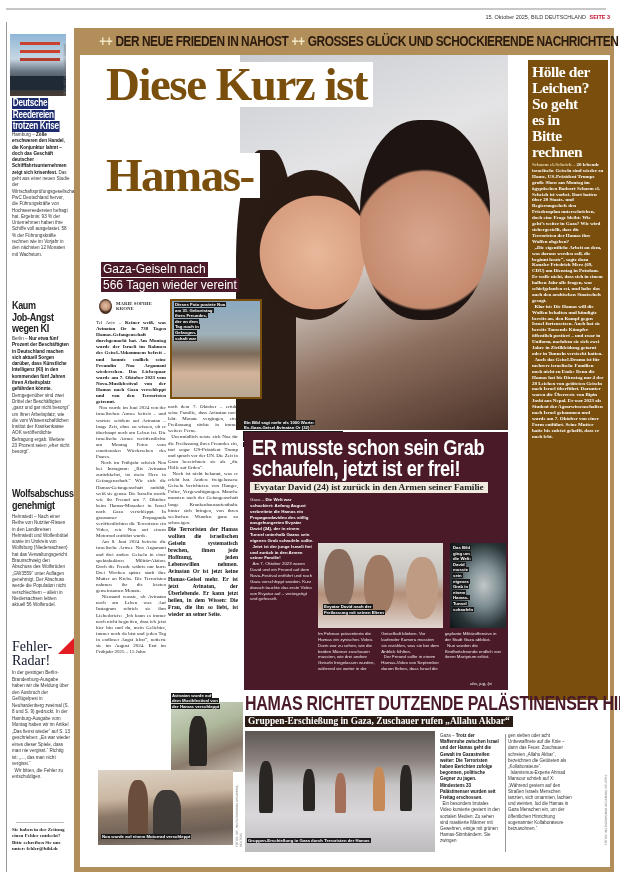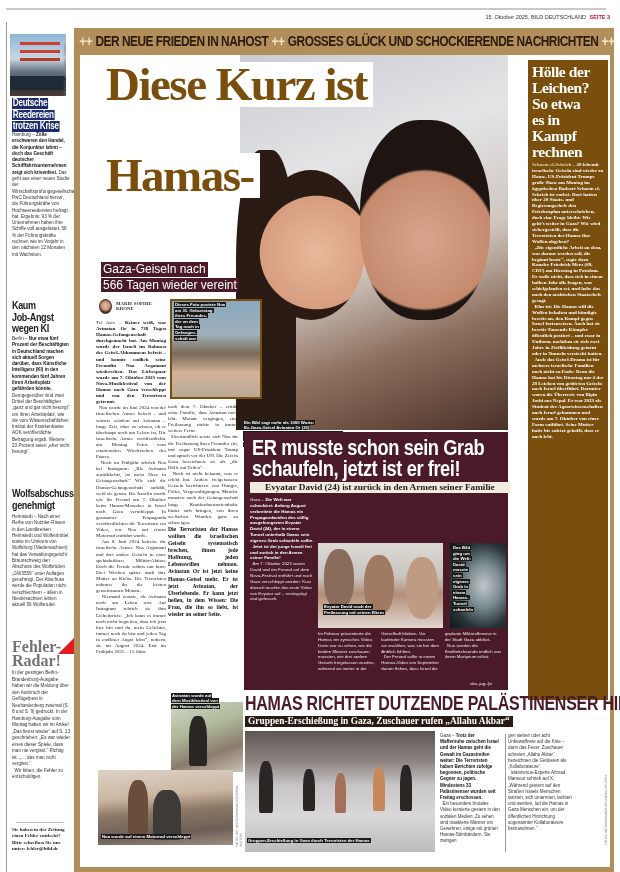--- a/index.html
+++ b/index.html
@@ -14,26 +14,26 @@
 .leftcol{left:7px;top:30px;width:57px;height:842px;background:#fff}
 .lc-photo{left:10px;top:34px;width:56px;height:62px;background:linear-gradient(180deg,#8fb6d6 0%,#c7d7e3 40%,#6a7683 60%,#2e3540 85%,#4a3c33 100%)}
 .lc-photo:before{content:"";position:absolute;left:10px;top:8px;width:40px;height:3px;background:#c9422f;box-shadow:0 8px 0 #c9422f,0 16px 0 #b53d30}
 .lc-photo:after{content:"";position:absolute;left:0;top:42px;width:56px;height:14px;background:#1f2a36}
 .vcredit{font-size:3px;color:#777;writing-mode:vertical-rl;transform:rotate(180deg)}
 .lc-head{font-family:"Liberation Sans",sans-serif;font-weight:700;font-size:10px;line-height:10.5px;letter-spacing:-0.4px;transform:scaleX(0.82);transform-origin:left top;white-space:nowrap}
 .lc-head.inv span{background:#1c2c6e;color:#fff;padding:0 1px;display:inline-block;margin-bottom:1px}
 .lc-text{font-family:"Liberation Sans",sans-serif;font-size:4.6px;line-height:6.3px;color:#333;width:58px}
 .lc-text b{color:#111}
 .fr-tri{left:58px;top:636px;width:0;height:0;border-top:18px solid transparent;border-right:18px solid #e31b23;border-bottom:0}
-.fr-head{font-family:"Liberation Serif",serif;font-weight:700;font-size:16px;line-height:14px;color:#737373}
+.fr-head{font-family:"Liberation Serif",serif;font-weight:400;font-size:14px;line-height:14px;color:#0f172a}
 .fr-sep{left:16px;top:822px;width:48px;height:1px;background:#bbb}
 .fr-note{font-family:"Liberation Serif",serif;font-weight:700;font-size:5px;line-height:6.3px;color:#222}
 
 .frame{left:74px;top:28px;width:540px;height:844px;background:#b28f5a}
-.banner{left:74px;top:28px;width:540px;height:26px;display:flex;align-items:center;padding-left:2px;font-family:"Liberation Sans",sans-serif;font-weight:700;color:#2b1a0e;font-size:14.5px;letter-spacing:-0.6px;white-space:nowrap}
+.banner{left:74px;top:28px;width:540px;height:26px;display:flex;align-items:center;padding-left:22px;font-family:"Liberation Sans",sans-serif;font-weight:700;color:#2b1a0e;font-size:14.5px;letter-spacing:-0.6px;white-space:nowrap}
 .banner .pl{color:#f3e8c5;margin:0 4px}
 .banner-inner{transform:scaleX(0.82);transform-origin:left center;display:inline-block}
 .paper{left:80px;top:55px;width:530px;height:812px;background:#fff}
 
 .mainphoto{left:240px;top:55px;width:268px;height:375px;background:linear-gradient(160deg,#c9ccd1 0%,#e4e4e6 30%,#cfc6c0 55%,#8d6f5d 75%,#4a3128 100%);overflow:hidden}
 .face1{left:256px;top:170px;width:110px;height:150px;border-radius:50%;background:radial-gradient(circle at 55% 55%,#e9b89a 0%,#d79d7f 55%,#2a1a14 56%,#2a1a14 100%)}
 .face2{left:360px;top:120px;width:130px;height:200px;border-radius:45%;background:radial-gradient(circle at 50% 60%,#d8a58c 0%,#c48a6e 50%,#1e1512 52%,#1e1512 100%)}
 .hair1{left:236px;top:150px;width:60px;height:280px;background:#2a1b15;border-radius:40% 40% 0 0}
 .photo-caption{left:243px;top:420px;width:120px;font-family:"Liberation Sans",sans-serif;font-size:4.3px;line-height:5.4px;font-weight:700;color:#fff}
 .photo-caption span{background:#1a1a1a;padding:0 1px}
@@ -51,21 +51,21 @@
 .inset-cap{left:174px;top:302px;width:55px;font-family:"Liberation Sans",sans-serif;font-size:4.3px;line-height:5.6px;font-weight:700;color:#fff}
 .inset-cap span{background:#1a1a1a;padding:0 1px}
 
 .rbox{left:528px;top:60px;width:80px;height:640px;background:#7a4f0d;padding:4px}
 .rbox-head{font-family:"Liberation Serif",serif;font-weight:700;font-size:15.5px;line-height:16px;color:#fff;letter-spacing:-0.4px}
 .rbox-text{font-family:"Liberation Serif",serif;font-weight:700;font-size:5px;line-height:5.9px;color:#fff;margin-top:2px}
 .rbox-text .lead{color:#e6d3a8}
 
 .dbox{left:244px;top:432px;width:264px;height:258px;background:#4a1a28}
 .dbox-head{left:252px;top:437px;font-family:"Liberation Sans",sans-serif;font-weight:700;font-size:22px;line-height:21px;color:#fff;letter-spacing:-0.5px;white-space:nowrap;transform:scaleX(0.83);transform-origin:left top}
-.dbox-sub{left:250px;top:482px;font-family:"Liberation Serif",serif;font-weight:700;font-size:9.2px;line-height:11px;color:#222;background:#f1eadf;padding:0 15px;white-space:nowrap}
+.dbox-sub{left:250px;top:482px;font-family:"Liberation Serif",serif;font-weight:700;font-size:9.2px;line-height:11px;color:#222;background:#f1eadf;padding:0 4px;white-space:nowrap}
 .dbox-text{font-family:"Liberation Sans",sans-serif;font-size:4.4px;line-height:5.85px;color:#f0e6e6}
 .dbox-text b{color:#fff}
 .fam-photo{left:318px;top:543px;width:125px;height:85px;background:linear-gradient(180deg,#ddd9d3 0%,#c7c4c0 40%,#b48e77 60%,#e0d5cf 100%)}
 .fam-cap{left:323px;top:604px;font-family:"Liberation Sans",sans-serif;font-size:4.3px;line-height:5.6px;font-weight:700;color:#fff}
 .fam-cap span{background:#1a1a1a;padding:0 1px}
 .tun-photo{left:450px;top:543px;width:56px;height:85px;background:radial-gradient(ellipse at 60% 50%,#c1c7c8 0%,#7d8e93 35%,#2a3538 70%,#0e1518 100%)}
 .tun-cap{left:452px;top:545px;width:22px;font-family:"Liberation Sans",sans-serif;font-size:4.3px;line-height:5.6px;font-weight:700;color:#fff}
 .tun-cap span{background:#1a1a1a;padding:0 1px}
 .initials{left:470px;top:681px;font-family:"Liberation Sans",sans-serif;font-size:4.3px;color:#eee;font-style:italic}
 
@@ -197,23 +197,23 @@
   <div class="silhouette" style="left:30px;top:10px;width:20px;height:55px;background:#6b4d3b"></div>
   <div class="silhouette" style="left:55px;top:20px;width:28px;height:50px;background:#3d3a38"></div>
 </div>
 <div class="abs bike2-cap"><span>Noa wurde auf einem Motorrad verschleppt</span></div>
 <div class="abs vcredit" style="left:235px;top:772px;height:75px">FOTOS: IDF, INSTAGRAM/NOA ARGAMANI, REUTERS</div>
 
 <div class="abs rbox">
   <div class="rbox-head">
     <span>Hölle der</span><br>
     <span>Leichen?</span><br>
-    <span>So etwa</span><br>
+    <span>So geht</span><br>
     <span>es in</span><br>
-    <span>Kampf</span><br>
+    <span>Bitte</span><br>
     <span>rechnen</span>
   </div>
   <div class="rbox-text">
     <span class="lead">Scharm el-Scheich –</span>
     <span>20 lebende israelische Geiseln sind wieder zu Hause, US-Präsident Trumps große Show am Montag im ägyptischen Badeort Scharm el-Scheich ist vorbei. Dort hatten über 20 Staats- und Regierungschefs den Friedensplan unterschrieben, doch eine Frage bleibt: Wie geht’s weiter in Gaza? Wie wird sichergestellt, dass die Terroristen der Hamas ihre Waffen abgeben?</span><br>
     &nbsp;&nbsp;<span>„Die eigentliche Arbeit an dem, was daraus werden soll, die beginnt heute“, sagte dazu Kanzler Friedrich Merz (69, CDU) am Dienstag in Potsdam. Er wolle nicht, dass sich in einem halben Jahr alle fragen, was schiefgelaufen sei, und habe das auch den arabischen Staatschefs gesagt.</span><br>
     &nbsp;&nbsp;<span>Klar ist: Die Hamas will die Waffen behalten und kündigte bereits an, den Kampf gegen Israel fortzusetzen. Auch hat sie bereits Tausende Kämpfer öffentlich postiert – und zwar in Uniform, nachdem sie sich zwei Jahre in Zivilkleidung getarnt oder in Tunneln versteckt hatten.</span><br>
     &nbsp;&nbsp;<span>Auch das Geisel-Drama ist für mehrere israelische Familien noch nicht zu Ende: Denn die Hamas hat bis Dienstag nur 4 der 28 Leichen von getöteten Geiseln nach Israel überführt. Darunter waren die Überreste von Bipin Joshi aus Nepal. Er war 2023 als Student der Agrarwissenschaften nach Israel gekommen und wurde am 7. Oktober von einer Farm entführt. Seine Mutter hatte bis zuletzt gehofft, dass er noch lebt.</span>
   </div>
 </div>

